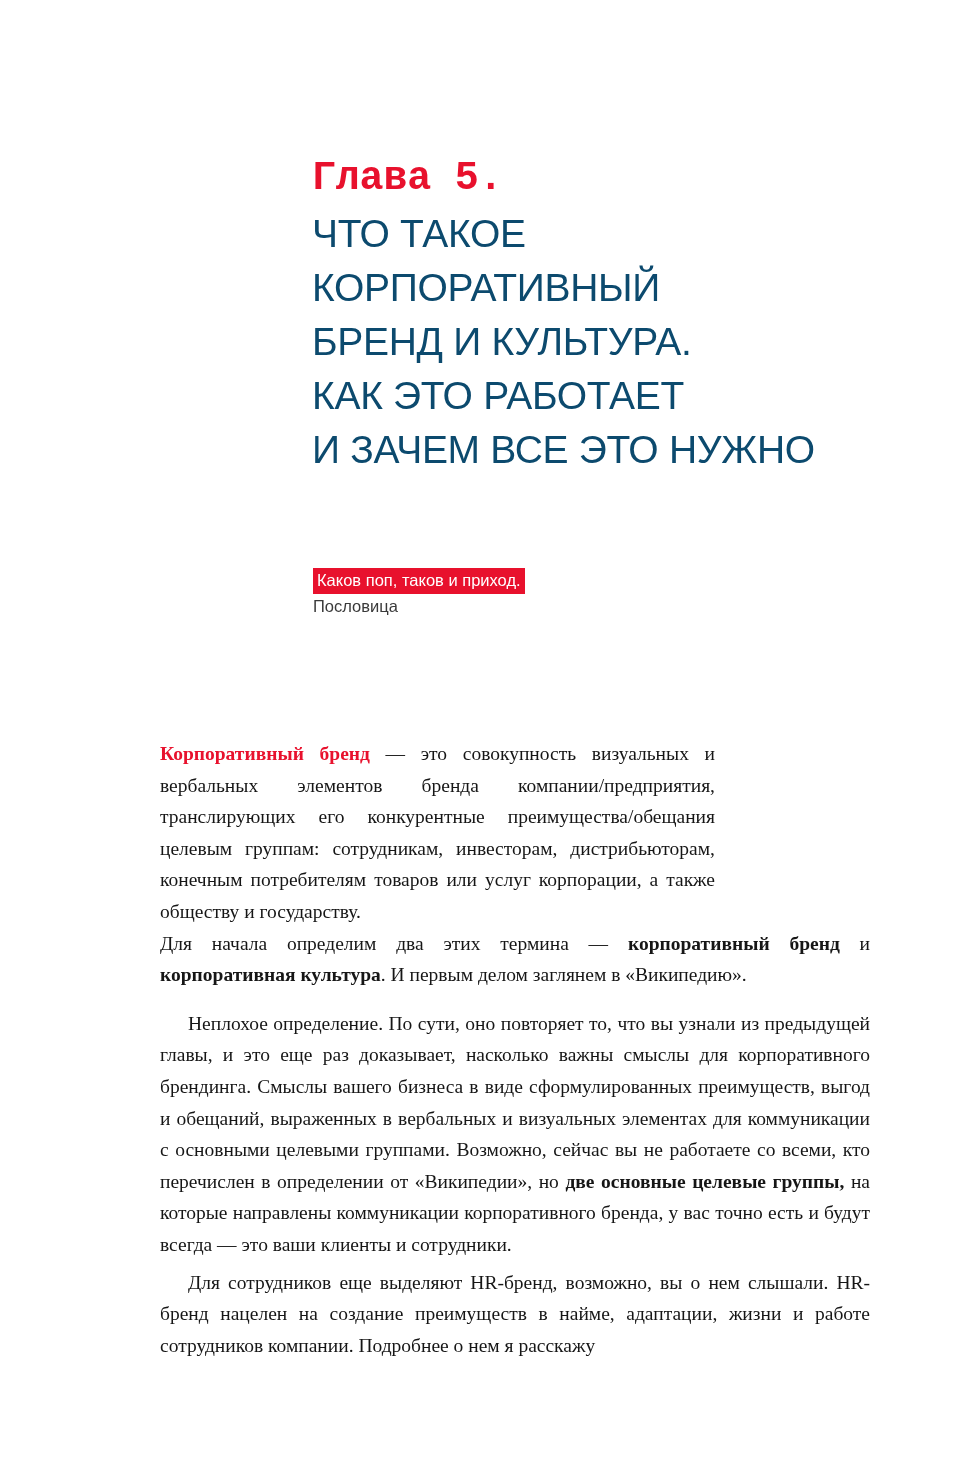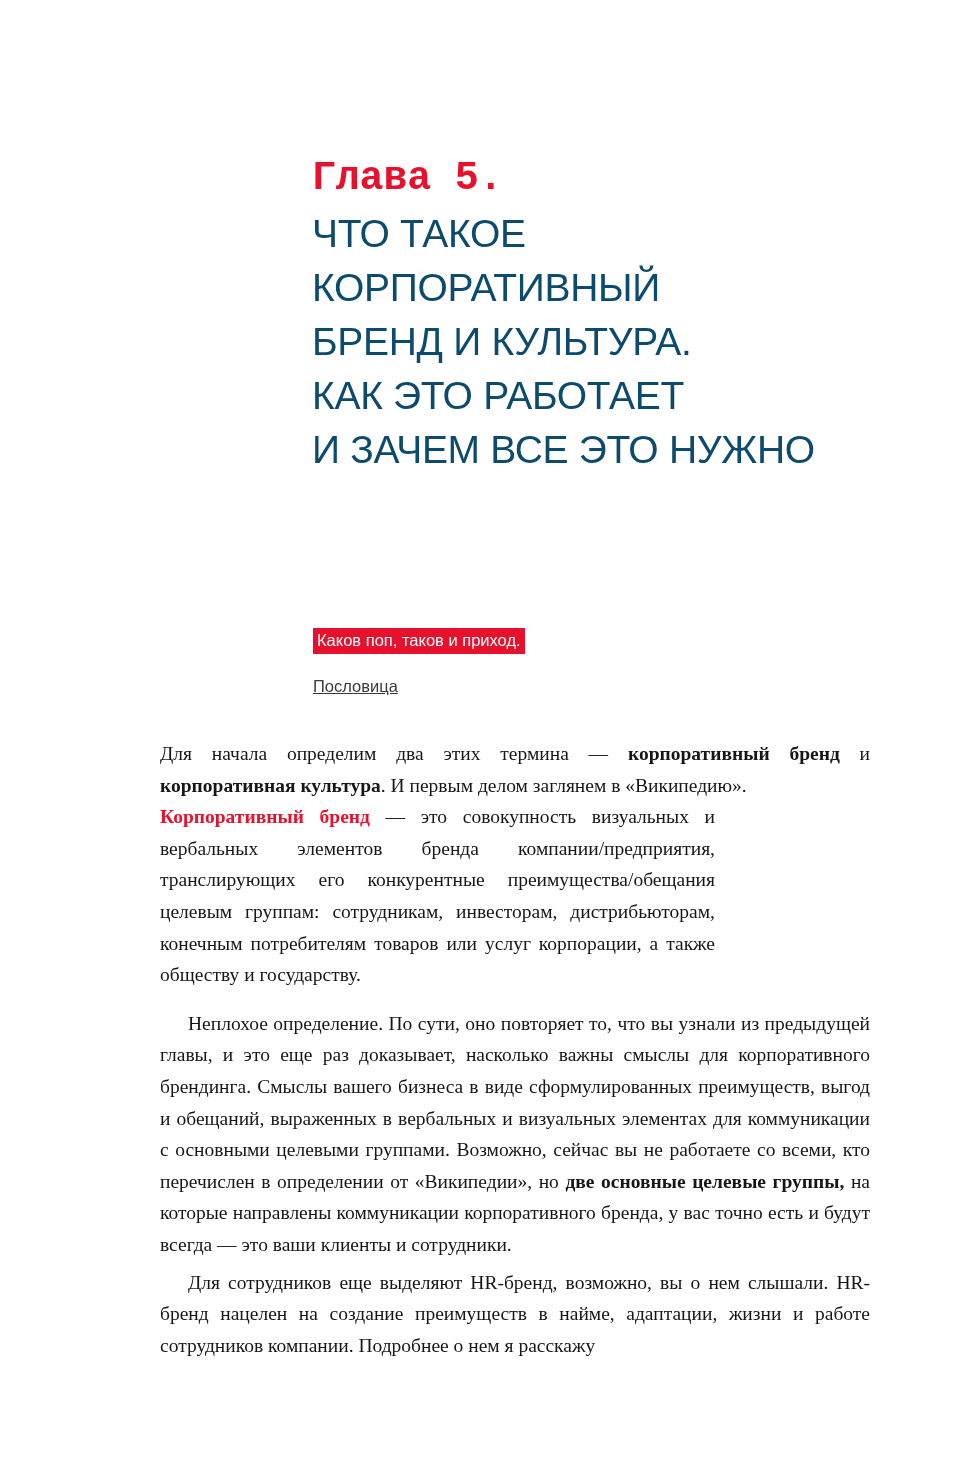--- a/index.html
+++ b/index.html
@@ -46,39 +46,38 @@
     color: #0c4a6e;
     letter-spacing: -0.3px;
     margin: 0;
     white-space: pre-line;
   }
 
   
   .epigraph {
     position: absolute;
     left: 313px;
-    top: 628px;
+    top: 568px;
     width: 560px;
   }
   .epigraph-quote {
     display: inline-block;
     font-family: "Liberation Sans", sans-serif;
     font-size: 16.5px;
     line-height: 23px;
     color: #ffffff;
     background: #e8112d;
     padding: 1px 4px 2px 4px;
   }
   .epigraph-source {
     font-family: "Liberation Sans", sans-serif;
     font-size: 16.5px;
     line-height: 24px;
     color: #3a3a3a;
-    margin-top: 20px;
-    text-decoration: underline;
+    margin-top: 0;
   }
 
   
   .body-col {
     position: absolute;
     left: 160px;
     top: 738px;
     width: 710px;
   }
   p.para {
@@ -157,23 +156,23 @@
 И ЗАЧЕМ ВСЕ ЭТО НУЖНО</h1>
   </div>
 
   <div class="epigraph">
     <div><span class="epigraph-quote">Каков поп, таков и приход.</span></div>
     <div class="epigraph-source">Пословица</div>
   </div>
 
   <div class="body-col">
 
+    <p class="para wiki-quote"><span class="wiki-term">Корпоративный бренд</span><span> — это совокупность визуальных и вербальных элементов бренда компании/предприятия, транслирующих его конкурентные преимущества/обещания целевым группам: сотрудникам, инвесторам, дистрибьюторам, конечным потребителям товаров или услуг корпорации, а также обществу и государству.</span></p>
+
     <p class="para"><span>Для начала определим два этих термина — </span><span class="b">корпоративный бренд</span><span> и </span><span class="b">корпоративная культура</span><span>. И первым делом заглянем в «Википедию».</span></p>
-
-    <p class="para wiki-quote"><span class="wiki-term">Корпоративный бренд</span><span> — это совокупность визуальных и вербальных элементов бренда компании/предприятия, транслирующих его конкурентные преимущества/обещания целевым группам: сотрудникам, инвесторам, дистрибьюторам, конечным потребителям товаров или услуг корпорации, а также обществу и государству.</span></p>
 
     <div class="gap"></div>
 
     <p class="para indent"><span>Неплохое определение. По сути, оно повторяет то, что вы узнали из предыдущей главы, и это еще раз доказывает, насколько важны смыслы для корпоративного брендинга. Смыслы вашего бизнеса в виде сформулированных преимуществ, выгод и обещаний, выраженных в вербальных и визуальных элементах для коммуникации с основными целевыми группами. Возможно, сейчас вы не работаете со всеми, кто перечислен в определении от «Википедии», но </span><span class="b">две основные целевые группы,</span><span> на которые направлены коммуникации корпоративного бренда, у вас точно есть и будут всегда — это ваши клиенты и сотрудники.</span></p>
 
     <p class="para indent tight">Для сотрудников еще выделяют HR-бренд, возможно, вы о нем слышали. HR-бренд нацелен на создание преимуществ в найме, адаптации, жизни и работе сотрудников компании. Подробнее о нем я расскажу</p>
 
   </div>
 
 

